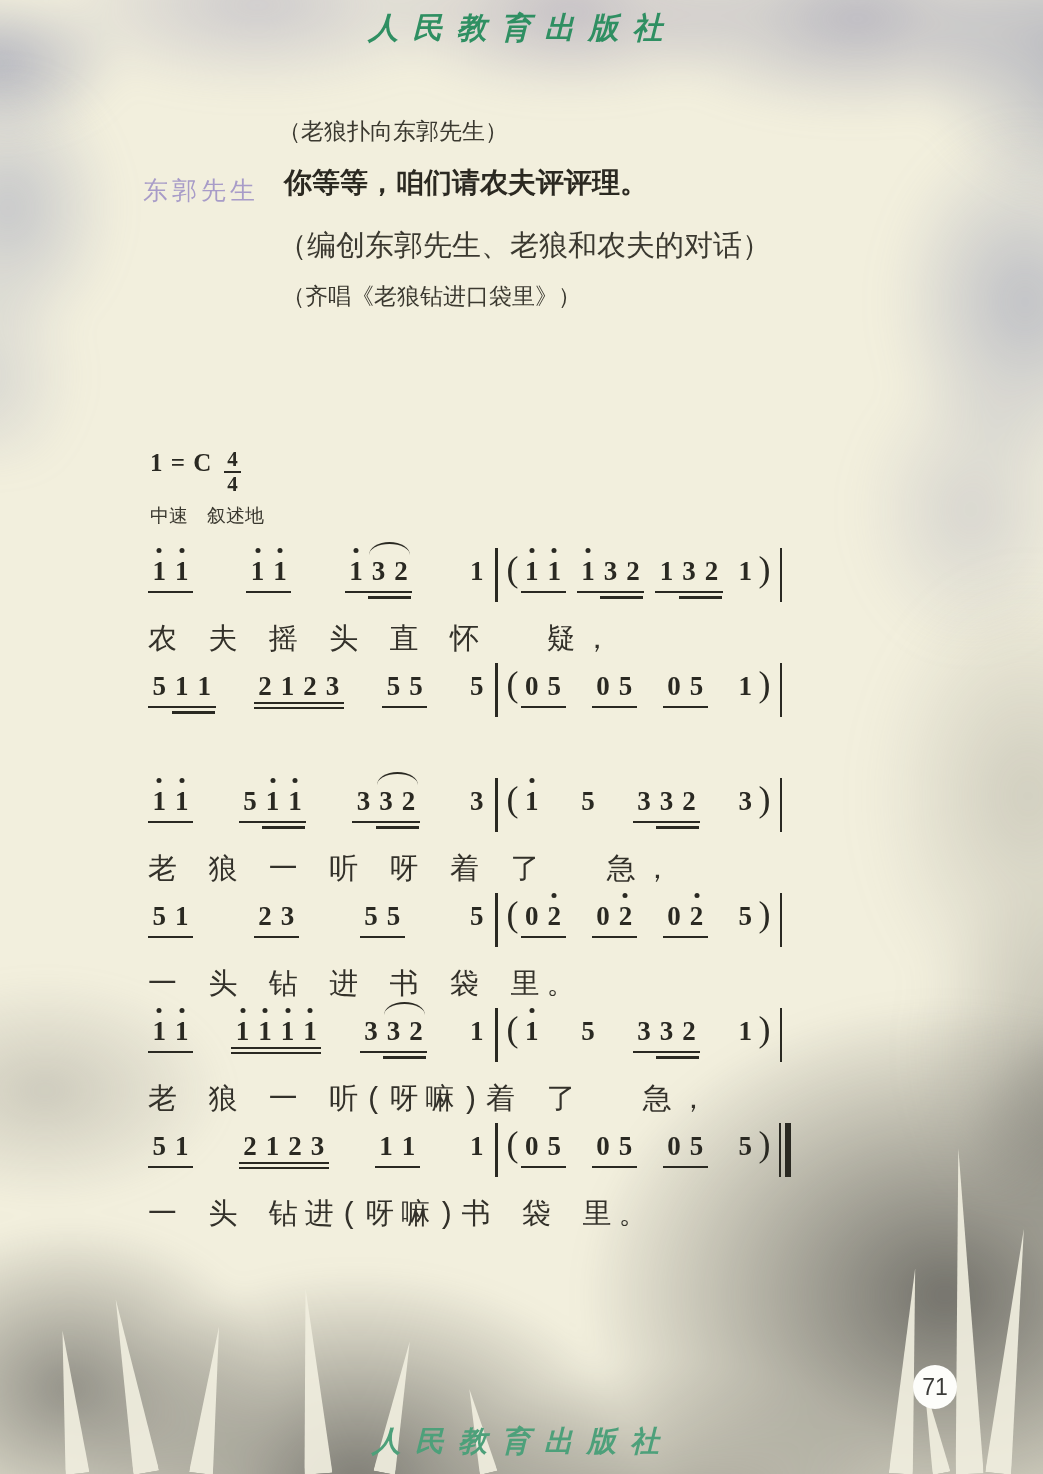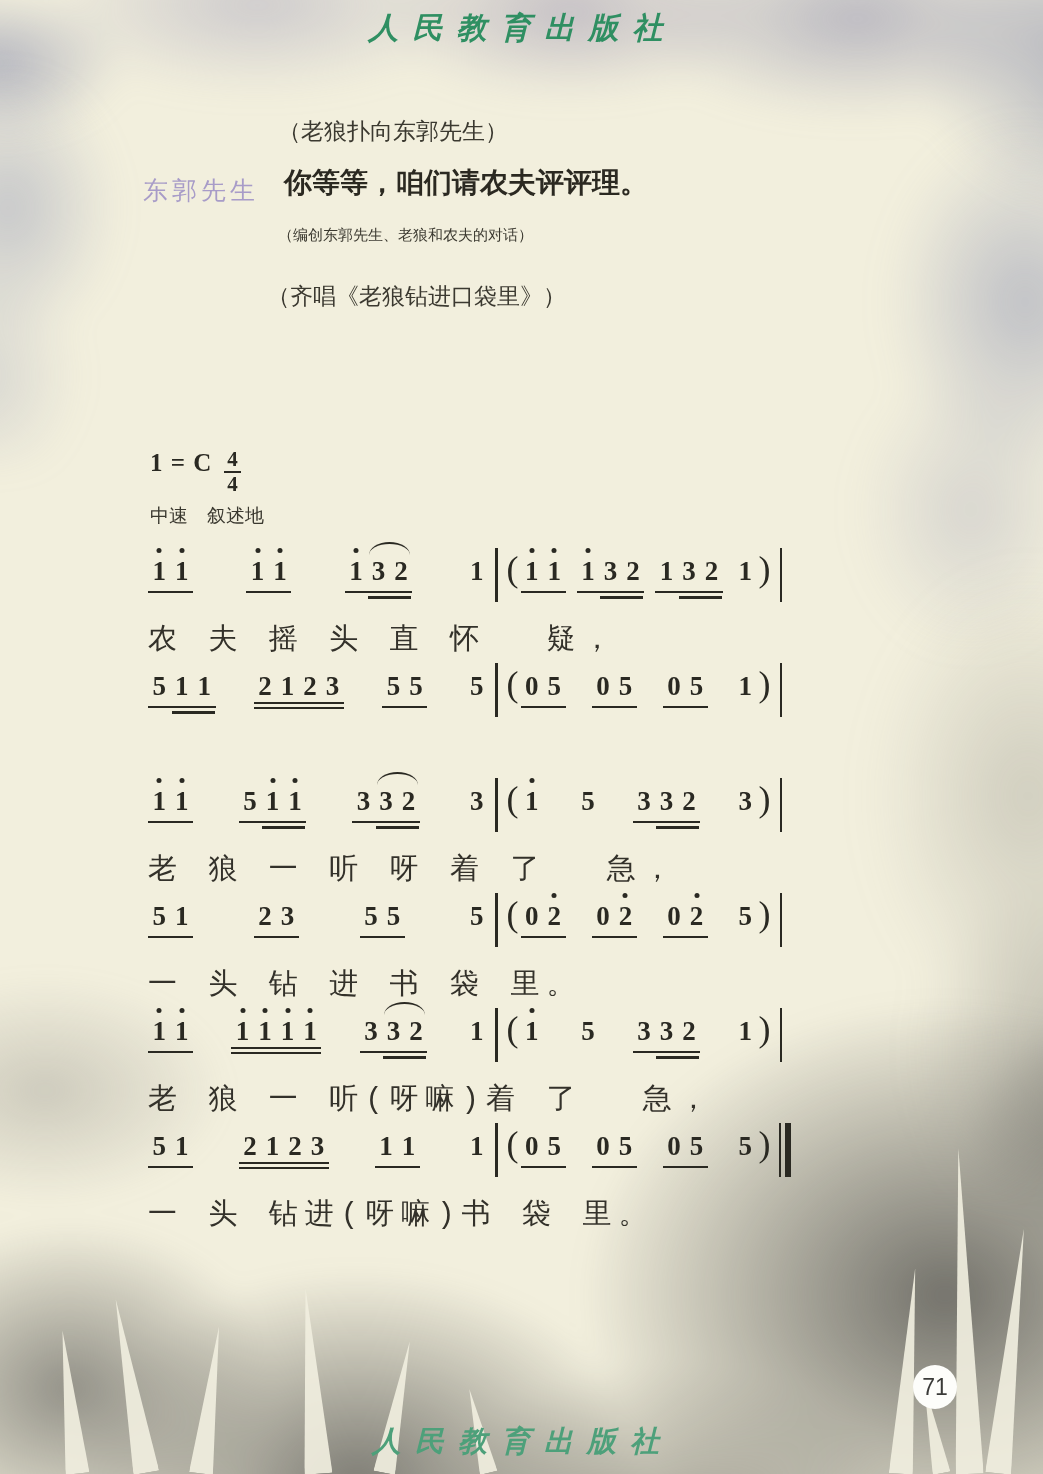--- a/index.html
+++ b/index.html
@@ -42,22 +42,22 @@
     font-family:"DejaVu Serif", serif;font-style:italic;font-weight:700;
     letter-spacing:14px;z-index:3;
   }
   #logo-top{top:8px;font-size:30px;color:#2f8f62;}
   #logo-bottom{top:1422px;font-size:29px;color:#4da07a;}
 
   .kai{font-family:"DejaVu Serif", serif;z-index:3;position:absolute;white-space:pre;}
   #stage1{left:278px;top:116px;font-size:23px;color:#3b3930;}
   #speaker{left:143px;top:174px;font-size:25px;color:#a89cc8;letter-spacing:4px;}
   #speech{left:284px;top:164px;font-size:28px;color:#2b2921;font-weight:600;}
-  #stage2{left:278px;top:226px;font-size:15px;color:#3b3930;}
-  #stage3{left:267px;top:281px;font-size:23px;color:#3b3930;}
+  #stage2{left:278px;top:226px;font-size:29px;color:#3b3930;}
+  #stage3{left:282px;top:281px;font-size:23px;color:#3b3930;}
 
   #title{position:absolute;left:148px;top:349px;width:630px;text-align:center;
     font-size:38px;font-weight:700;color:#2b2920;letter-spacing:3px;z-index:3;}
 
   #keysig{position:absolute;left:150px;top:449px;z-index:3;display:flex;align-items:flex-start;
     font-family:"Liberation Serif", serif;font-weight:700;color:#2a2922;}
   #key-label{font-size:25px;letter-spacing:1px;}
   .timesig{display:inline-flex;flex-direction:column;align-items:center;margin-left:12px;
     font-size:21px;line-height:21px;}
   .ts-top{border-bottom:2px solid #2a2922;padding:0 3px 1px;}

